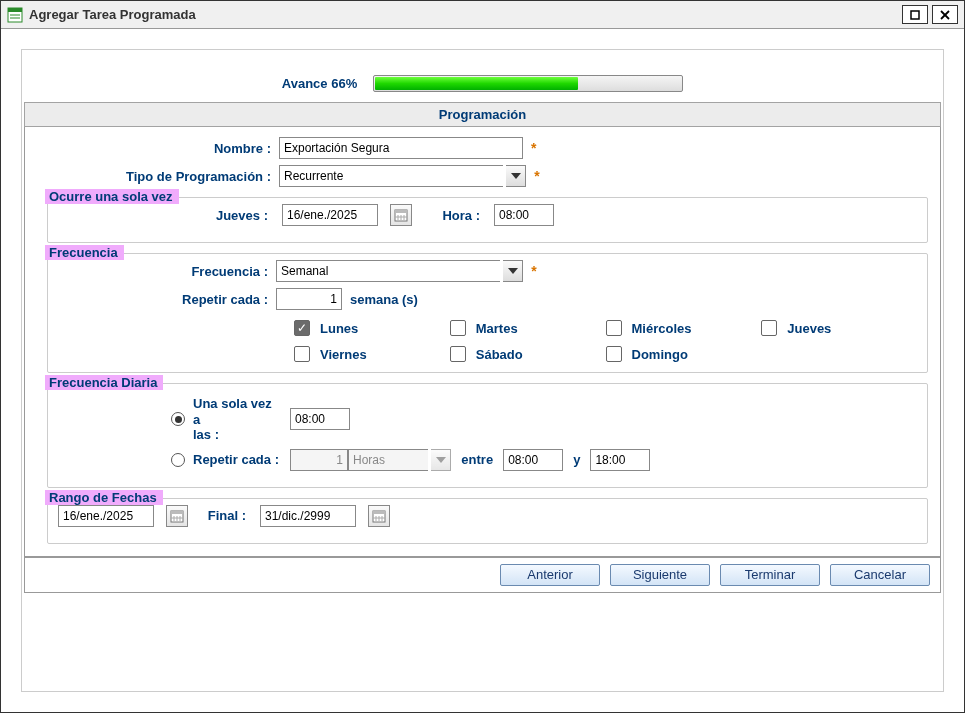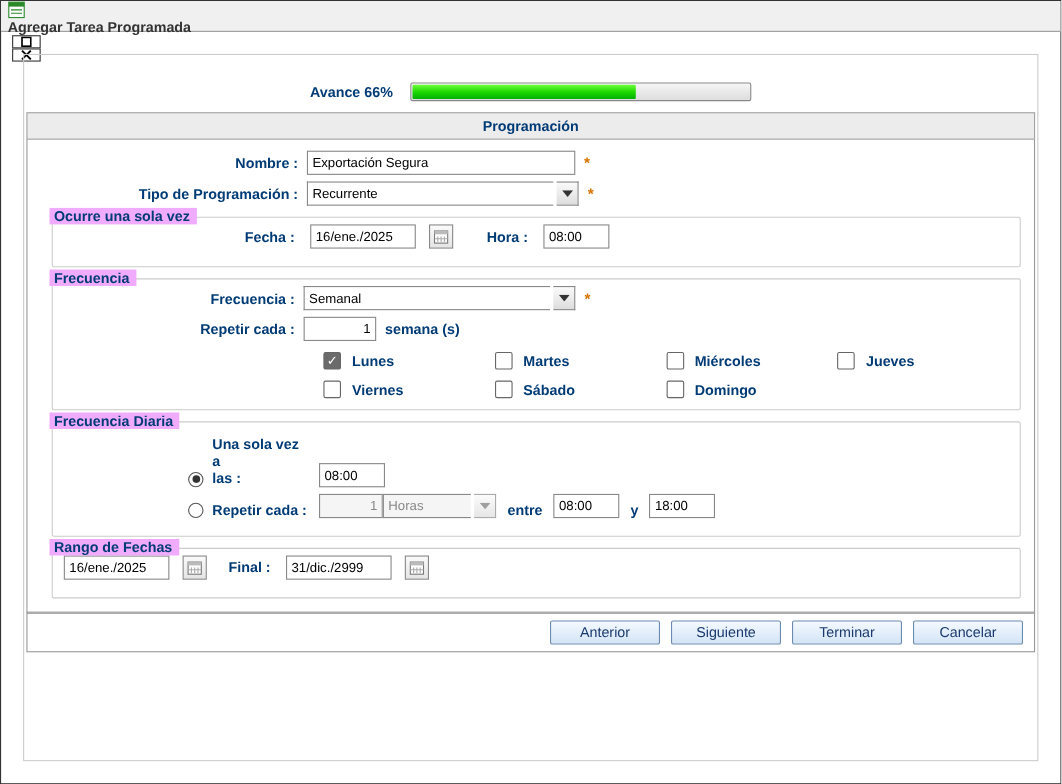--- a/index.html
+++ b/index.html
@@ -1,18 +1,18 @@
 <!DOCTYPE html>
 <html><head>
 <meta charset="utf-8">
 <style>
   * { box-sizing: border-box; }
   html,body { margin:0; padding:0; font-family: Arial, sans-serif; font-size:12px; background:#fff; }
   .window { width:965px; height:713px; border:1px solid #333; position:relative; background:#fff; }
-  .titlebar { height:28px; background:#f0f0f0; border-bottom:1px solid #999; display:flex; align-items:flex-start; padding:0 6px;flex-direction:column; }
+  .titlebar { height:28px; background:#f0f0f0; border-bottom:1px solid #999; display:flex; align-items:center; padding:0 6px; }
   .title-icon { width:16px; height:16px; display:inline-flex; margin-right:6px; }
   .title-text { font-weight:bold; color:#333; font-size:13px; flex:1; }
   .win-btn { width:26px; height:19px; border:1px solid #333; background:#fff; margin-left:4px; display:flex; align-items:center; justify-content:center; font-weight:bold; cursor:pointer; font-size:13px; font-family: Arial, sans-serif;}
   .content { position:absolute; top:28px; left:0; right:0; bottom:0; padding:20px; }
   .inner-border { border:1px solid #ccc; width:100%; height:100%; padding:10px 0 0 0; }
   .progress-row { display:flex; align-items:center; justify-content:center; margin-bottom:10px; gap:16px;margin-top:15px; }
   .progress-label { color:#003b76; font-weight:bold; font-size:13px; }
   .progress-bar { width:310px; height:17px; border:1px solid #888; background:linear-gradient(to bottom,#f5f5f5,#ddd); position:relative; border-radius:2px; }
   .progress-fill { position:absolute; top:1px; left:1px; bottom:1px; background:linear-gradient(to bottom,#6eff3c,#1fd800,#00b000); border-radius:1px;}
   .panel { margin:0 2px; }
@@ -31,21 +31,21 @@
   .fieldset>.legend { position:absolute; top:-9px; left:-3px; background:#f0abfc; padding:0 6px 0 4px; color:#003b76; font-weight:bold; font-size:13px;}
   .cal-btn { width:22px; height:22px; border:1px solid #888; background:linear-gradient(to bottom,#fafafa,#e5e5e5); display:inline-flex; align-items:center; justify-content:center; margin-left:6px; vertical-align:top; cursor:pointer;}
   .days-grid { display:grid; grid-template-columns: repeat(4, 1fr); row-gap:10px; margin-left:236px; margin-top:10px; }
   .chk-wrap { display:flex; align-items:center; gap:10px; }
   .chk { width:16px; height:16px; border:1px solid #666; border-radius:2px; background:#fff; display:inline-flex; align-items:center; justify-content:center; cursor:pointer;}
   .chk.checked { background:#6b6b6b; }
   .chk.checked::after { content:"✓"; color:#fff; font-size:12px; line-height:1;}
   .chk-label { color:#003b76; font-weight:bold; font-size:13px;}
   .radio { width:14px; height:14px; border:1px solid #555; border-radius:50%; display:inline-flex; align-items:center; justify-content:center; cursor:pointer; background:#fff;}
   .radio.checked::after { content:""; width:7px; height:7px; background:#333; border-radius:50%;}
-  .daily-row { display:flex; align-items:flex-end; margin:6px 0; }
+  .daily-row { display:flex; align-items:center; margin:6px 0; }
   .daily-lbl { color:#003b76; font-weight:bold; font-size:13px; text-align:right; padding-right:8px; }
   .btn-row { border:1px solid #999; border-top:1px solid #999; margin:0 2px; padding:6px 10px; display:flex; justify-content:flex-end; gap:10px; }
   .btn { width:100px; height:22px; border:1px solid #6a8ab0; background:linear-gradient(to bottom,#f4f9ff,#d3e4f6); color:#1a3a6e; cursor:pointer; font-size:13px; border-radius:2px; font-family:inherit;}
   svg { display:block; }
   .gap6 { gap:6px;}
 </style>
 </head>
 <body>
 
 <div class="window">
@@ -101,21 +101,21 @@
                     <polygon points="0,0 10,0 5,6" fill="#333"></polygon>
                   </svg>
                 </span>
             </span>
             <span class="req">*</span>
           </div>
 
           <div class="fieldset">
             <span class="legend">Ocurre una sola vez</span>
             <div class="form-row gap6">
-              <span class="lbl" style="width:218px">Fecha :</span>
+              <span class="lbl" style="width:218px">Jueves :</span>
               <input class="txt" style="width: 96px;" value="16/ene./2025">
               <span class="cal-btn">
                   <svg width="14" height="14">
                     <rect x="1" y="2" width="12" height="11" fill="#fff" stroke="#777"></rect>
                     <rect x="1" y="2" width="12" height="3" fill="#bbb"></rect>
                     <line x1="4" y1="7" x2="4" y2="12" stroke="#aaa"></line>
                     <line x1="7" y1="7" x2="7" y2="12" stroke="#aaa"></line>
                     <line x1="10" y1="7" x2="10" y2="12" stroke="#aaa"></line>
                     <line x1="1" y1="9" x2="13" y2="9" stroke="#aaa"></line>
                   </svg>

